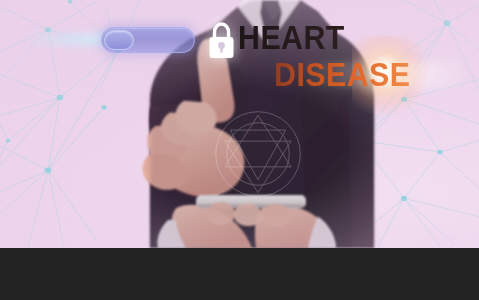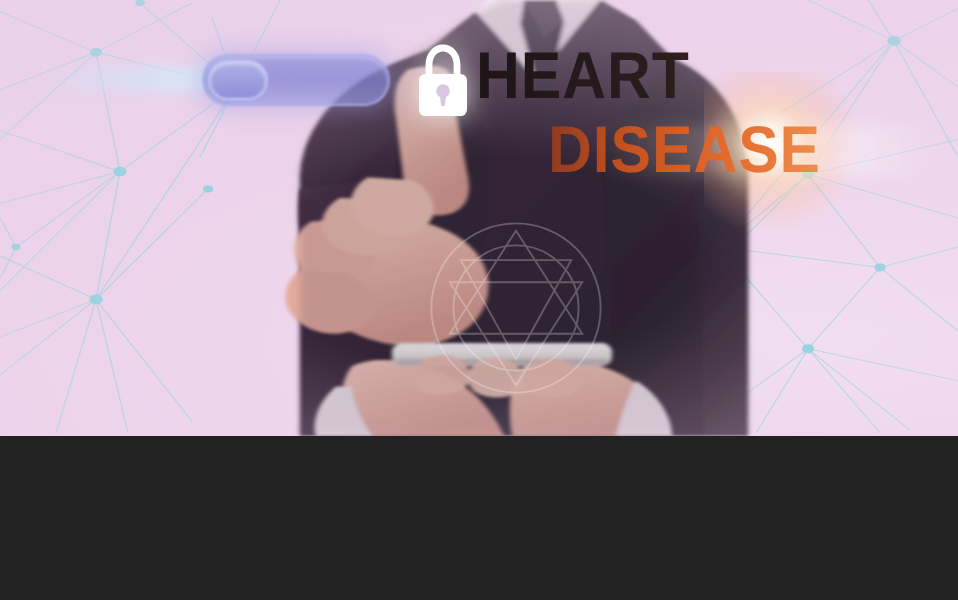--- a/index.html
+++ b/index.html
@@ -1,20 +1,20 @@
 <!DOCTYPE html>
 <html><head>
 <meta charset="utf-8">
 <style>
   html,body{margin:0;padding:0;background:#222;}
   *{box-sizing:border-box;}
 
   #stage{
     position:relative;
-    width:479px;height:218px;
+    width:479px;height:248px;
     overflow:hidden;
     font-family:"Liberation Sans", sans-serif;
     background:#14532d;
   }
 
   
   .bg-base{
     position:absolute;inset:0;
     background:
       radial-gradient(120% 90% at 88% 78%, #f3e0f2 0%, #eed6ec 45%, #e9cfe9 100%),

